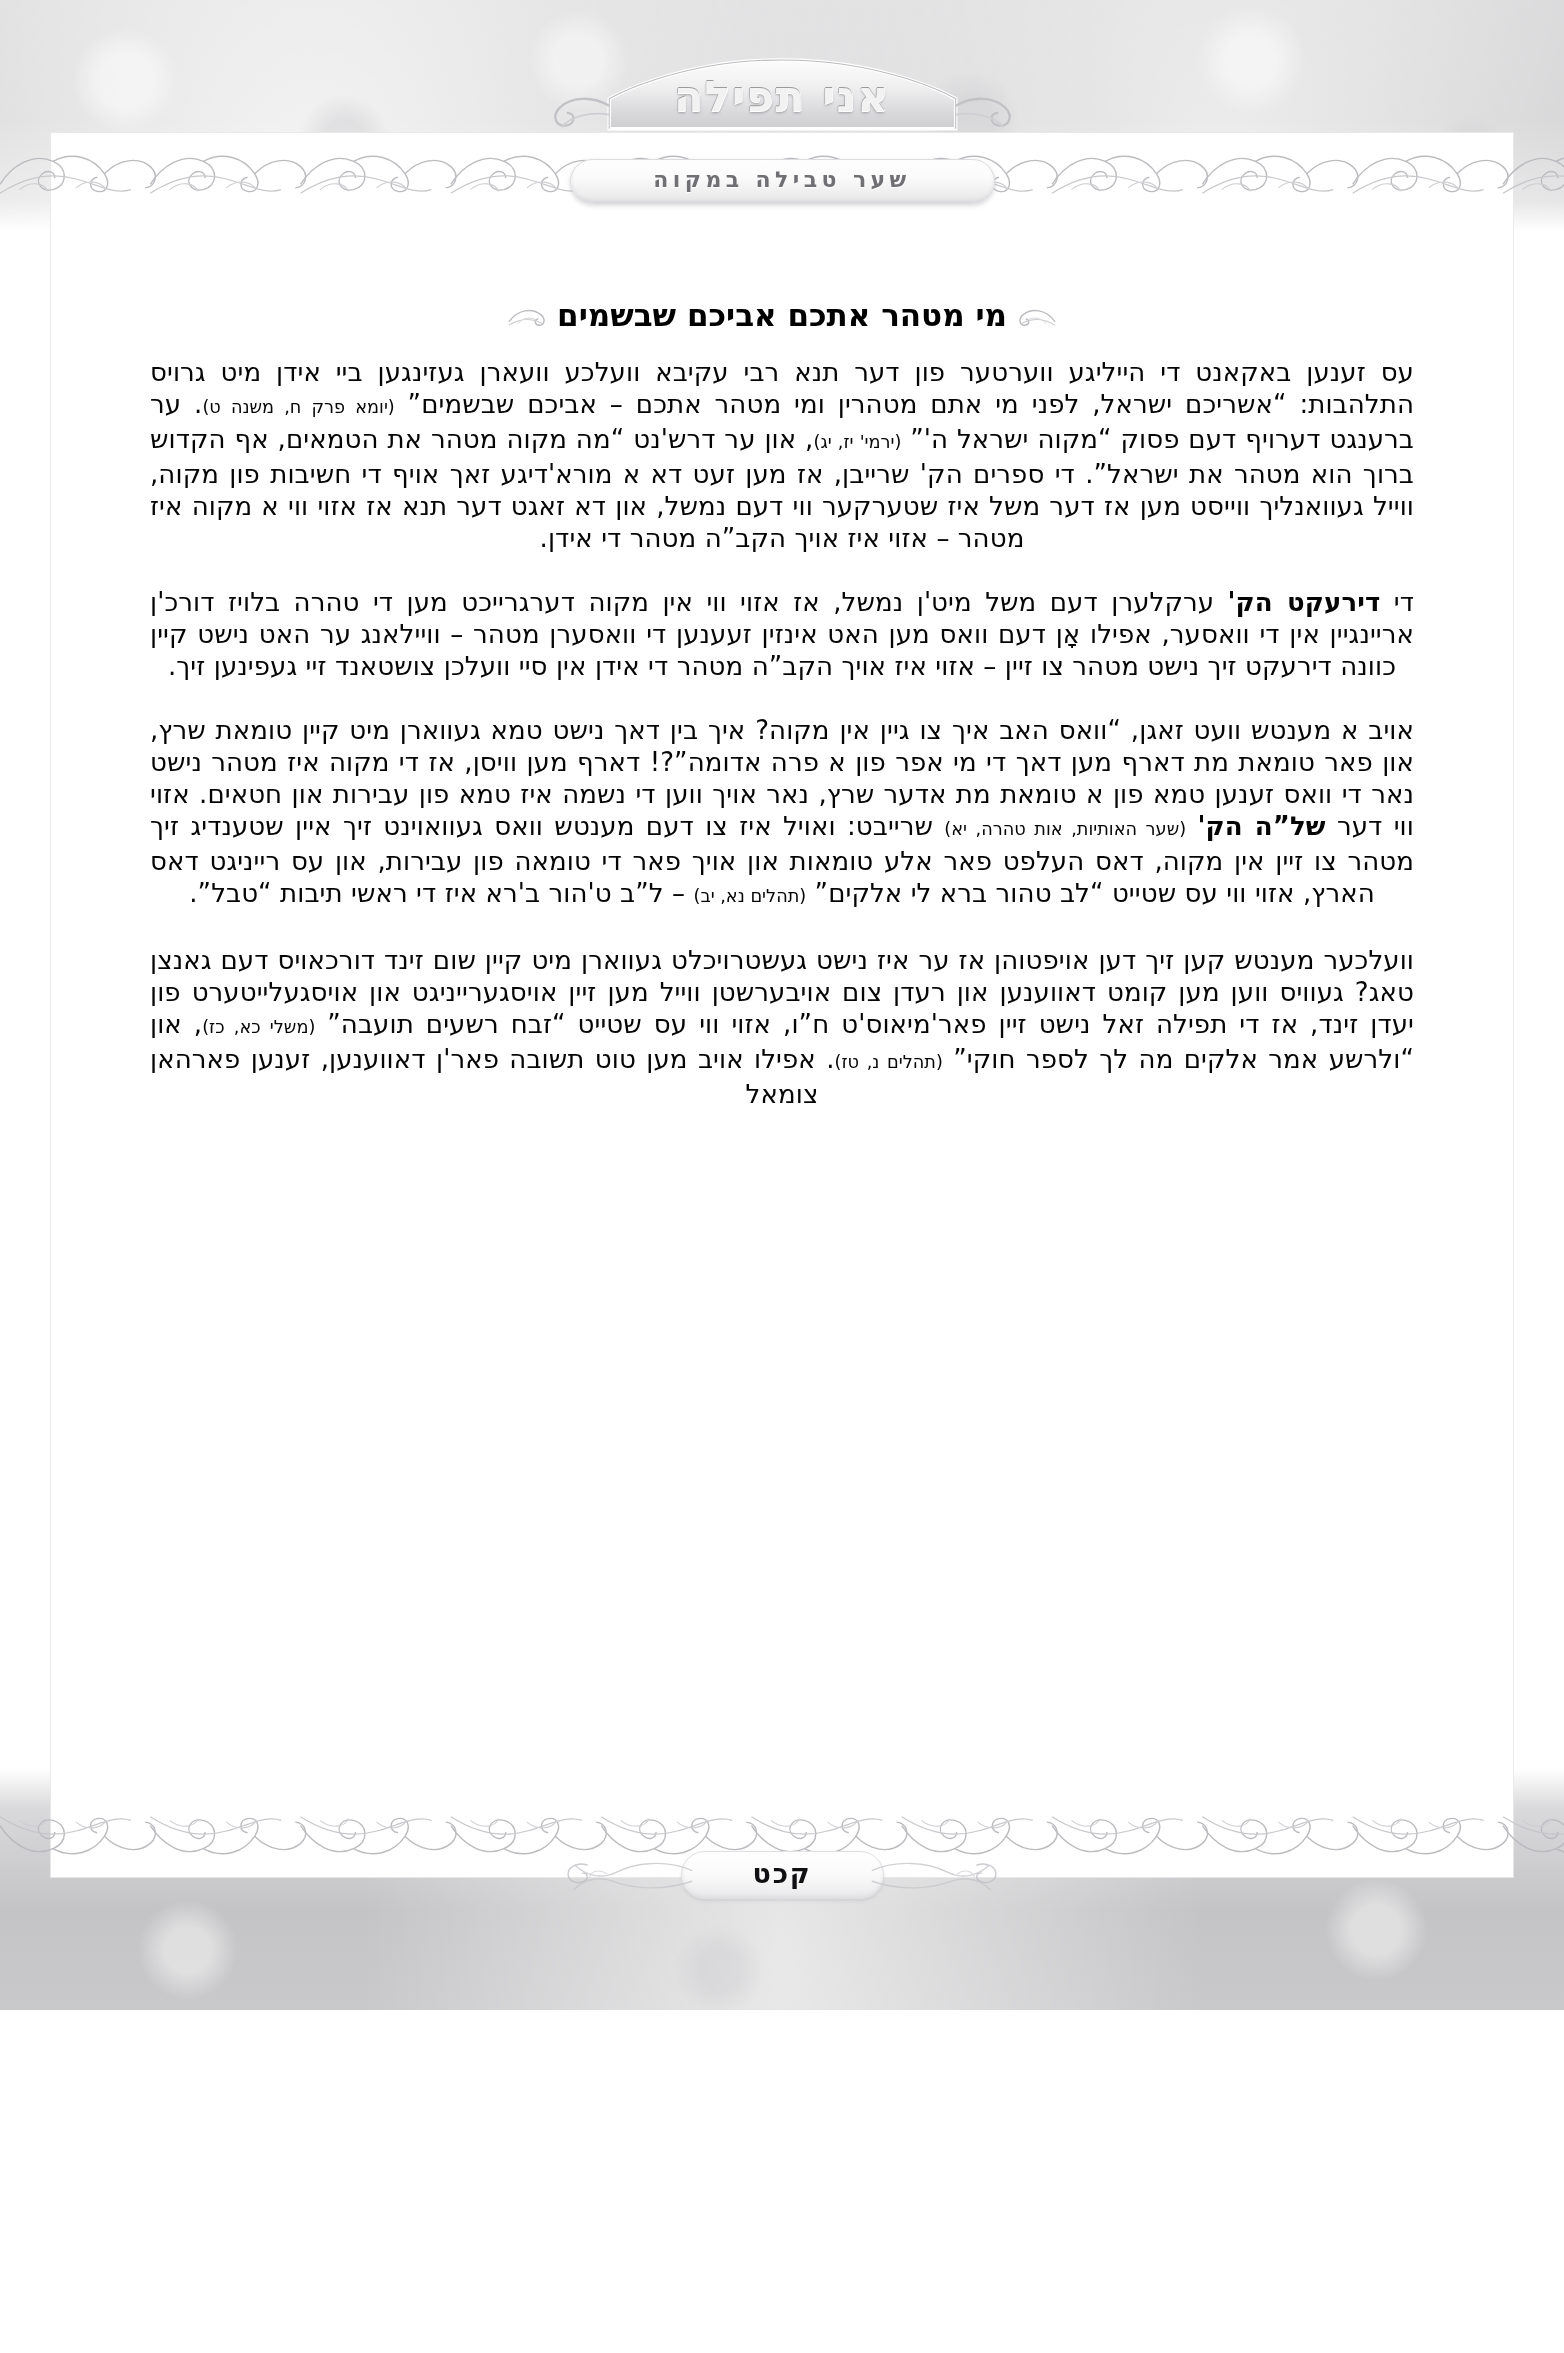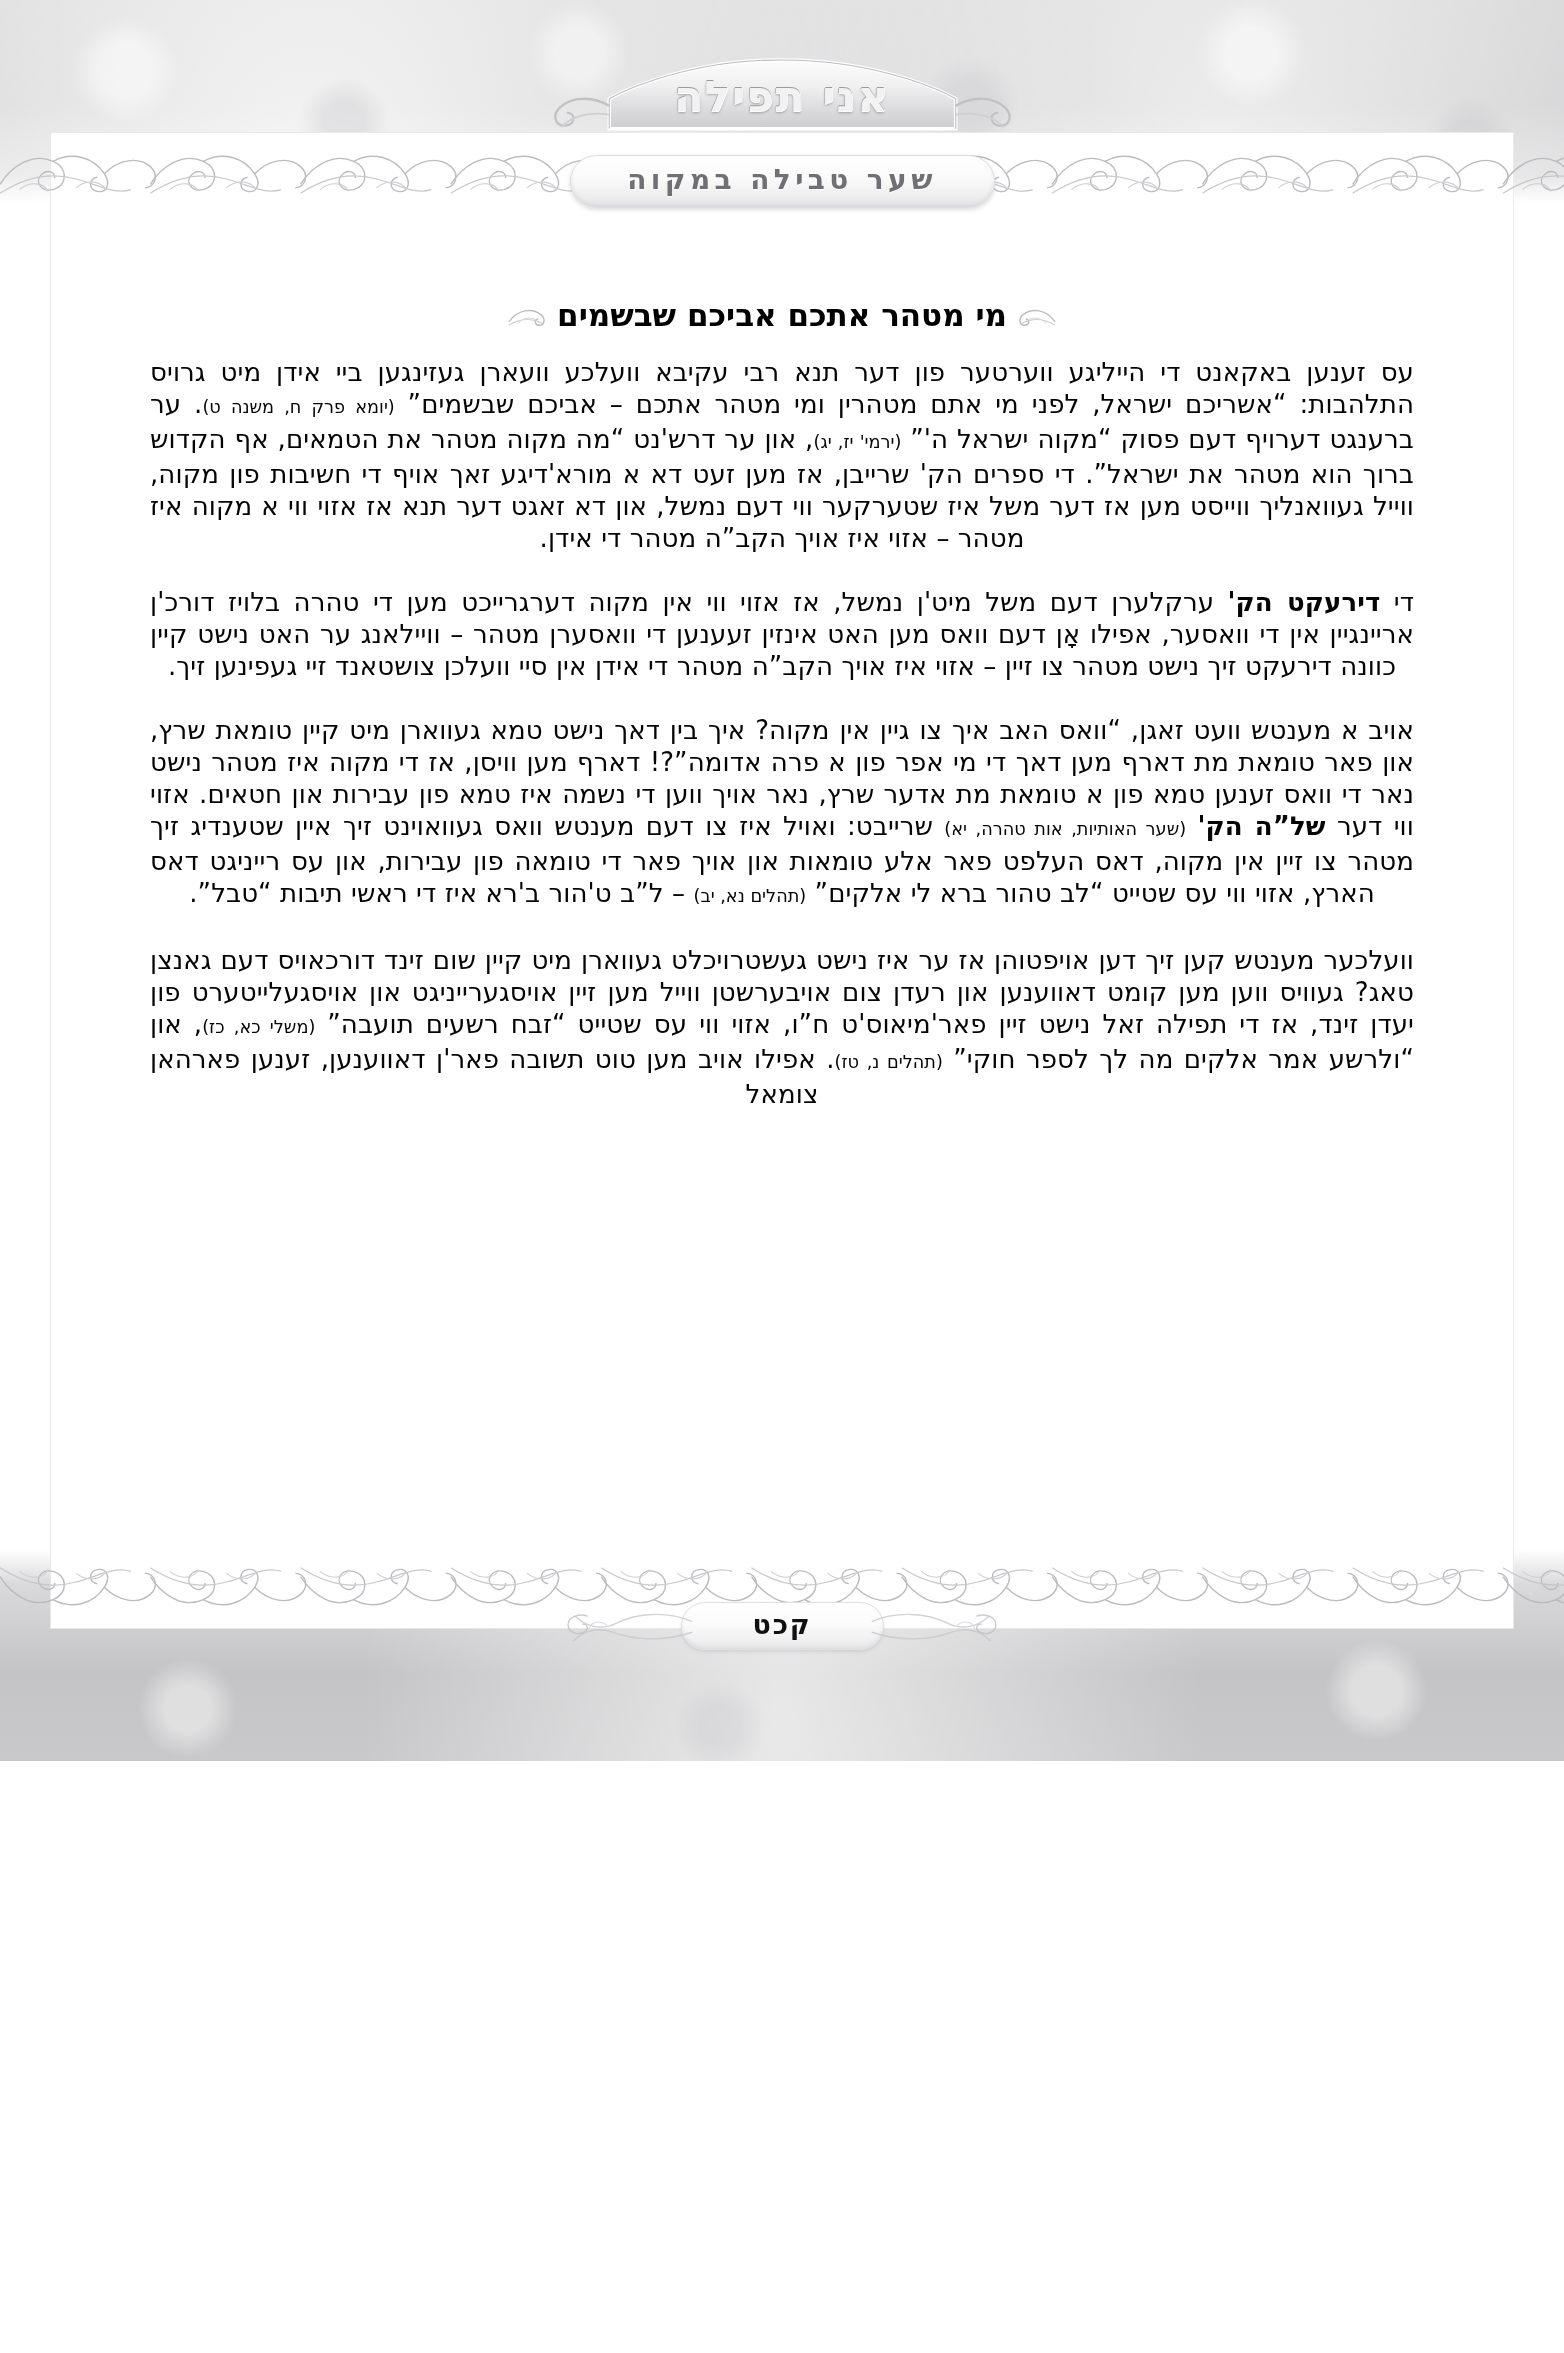--- a/index.html
+++ b/index.html
@@ -5,21 +5,21 @@
 <style>
   html, body {
     margin: 0;
     padding: 0;
     background: #ffffff;
   }
 
   .page {
     position: relative;
     width: 1564px;
-    height: 1761px;
+    height: 2010px;
     margin: 0 auto;
     background:
       radial-gradient(ellipse at 20% 12%, rgba(255,255,255,0.85) 0%, rgba(255,255,255,0) 45%),
       radial-gradient(ellipse at 78% 9%, rgba(255,255,255,0.7) 0%, rgba(255,255,255,0) 40%),
       radial-gradient(ellipse at 50% 97%, rgba(255,255,255,0.6) 0%, rgba(255,255,255,0) 38%),
       linear-gradient(180deg, #c9c9cb 0%, #c4c4c6 6%, #d8d8da 10%, #ffffff 11.5%, #ffffff 88%, #d9d9db 90%, #c4c4c6 95%, #c9c9cb 100%);
     overflow: hidden;
     font-family: "DejaVu Sans", "Liberation Sans", sans-serif;
     box-sizing: border-box;
   }
@@ -127,21 +127,21 @@
     border: 0.9px solid #dcdcde;
     box-shadow:
       0 0.9px 1.8px rgba(255,255,255,.95) inset,
       0 -1.8px 3.5px rgba(200,200,205,.45) inset,
       0 1.8px 4.4px rgba(150,150,155,.35);
     text-align: center;
   }
   .subtitle-pill .subtitle-text {
     font-family: "DejaVu Sans", "Liberation Sans", sans-serif;
     font-weight: bold;
-    font-size: 28px;
+    font-size: 22px;
     letter-spacing: 4.4px;
     color: #6f6f74;
     text-shadow: 0 0.9px 0 #ffffff;
     white-space: nowrap;
   }
 
   
   .content {
     position: absolute;
     top: 265px;

